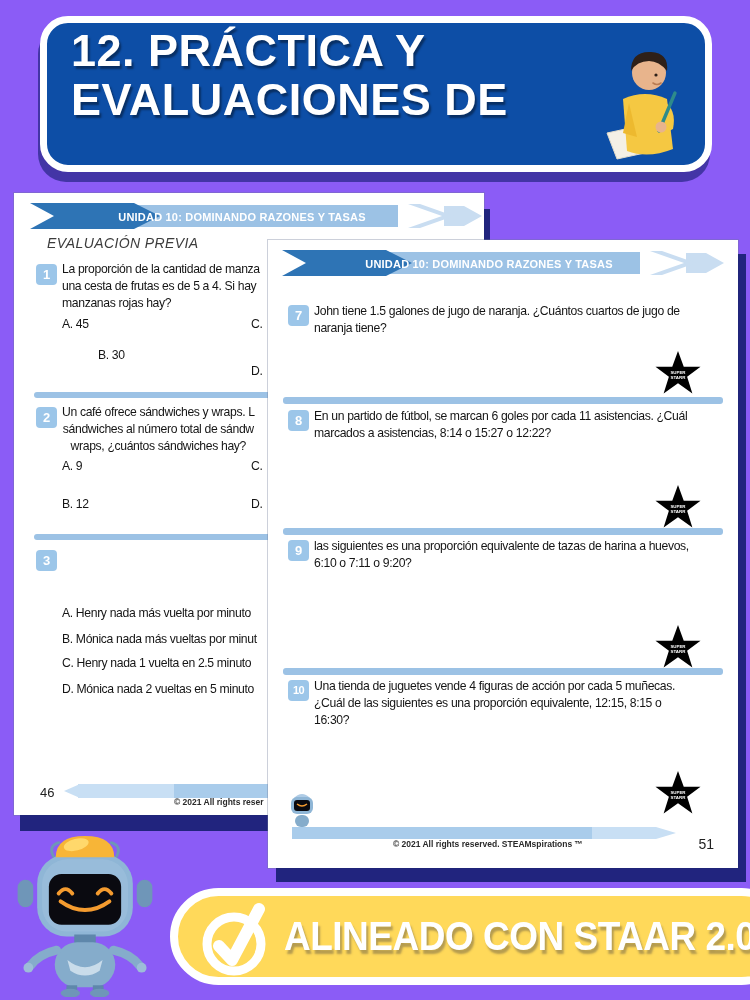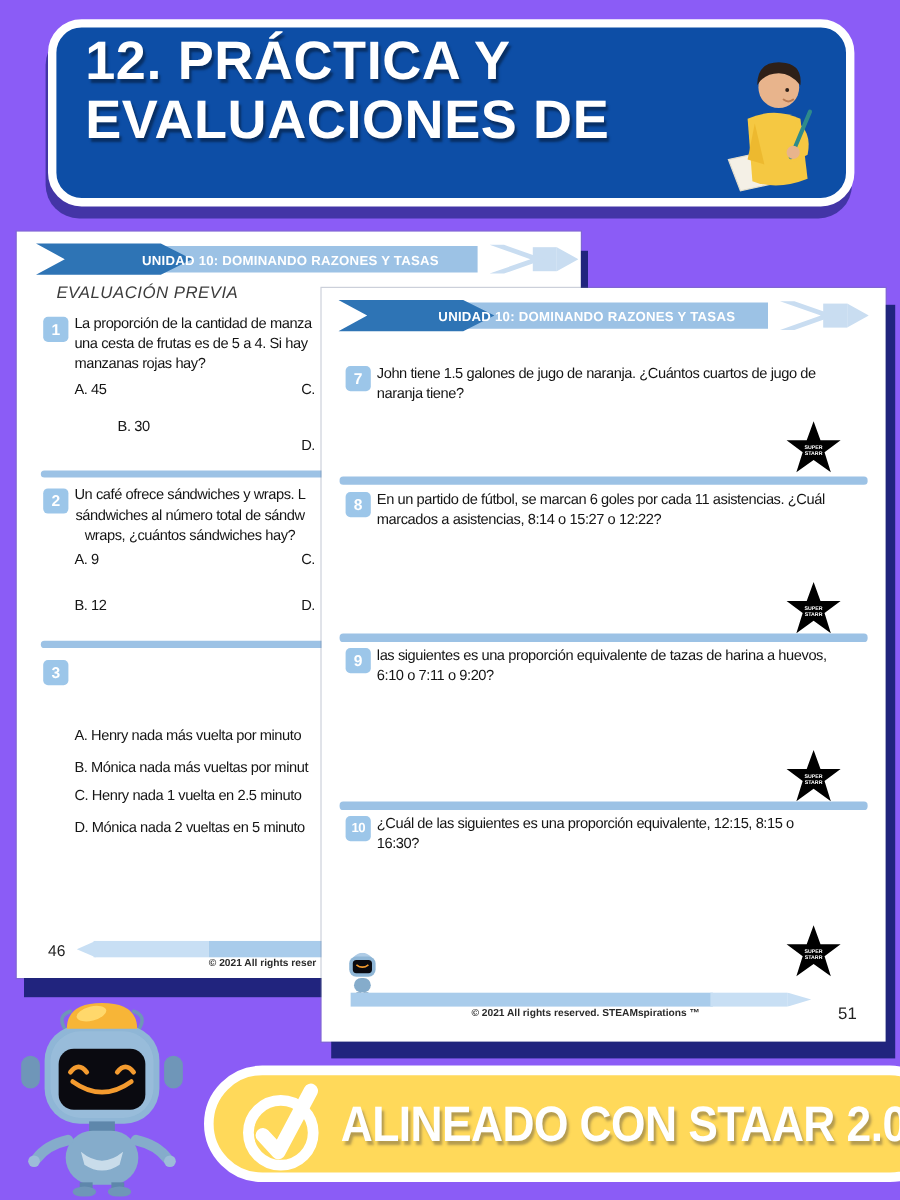--- a/index.html
+++ b/index.html
@@ -157,20 +157,21 @@
     </div>
     <svg class="abs" style="left:386px;top:384px;" width="48" height="46" viewBox="0 0 50 48">
       <polygon points="25,1 31,17.5 48.5,17.5 34.5,28 40,45.5 25,34.8 10,45.5 15.5,28 1.5,17.5 19,17.5" fill="#000"></polygon>
       <text x="25" y="25" text-anchor="middle" font-size="4.6" font-weight="bold" fill="#fff">SUPER</text>
       <text x="25" y="30.5" text-anchor="middle" font-size="4.6" font-weight="bold" fill="#fff">STARR</text>
     </svg>
     <div class="abs divider" style="left:15px;top:428px;width:440px;height:7px;"></div>
 
     <div class="abs badge wide" style="left:20px;top:440px;">10</div>
     <div class="abs" style="left:46px;top:438px;">
+      <div class="qline">Una tienda de juguetes vende 4 figuras de acción por cada 5 muñecas.</div>
       <div class="qline">¿Cuál de las siguientes es una proporción equivalente, 12:15, 8:15 o</div>
       <div class="qline">16:30?</div>
     </div>
     <svg class="abs" style="left:386px;top:530px;" width="48" height="46" viewBox="0 0 50 48">
       <polygon points="25,1 31,17.5 48.5,17.5 34.5,28 40,45.5 25,34.8 10,45.5 15.5,28 1.5,17.5 19,17.5" fill="#000"></polygon>
       <text x="25" y="25" text-anchor="middle" font-size="4.6" font-weight="bold" fill="#fff">SUPER</text>
       <text x="25" y="30.5" text-anchor="middle" font-size="4.6" font-weight="bold" fill="#fff">STARR</text>
     </svg>
 
     <svg class="abs" style="left:18px;top:554px;" width="32" height="38" viewBox="0 0 32 38">

